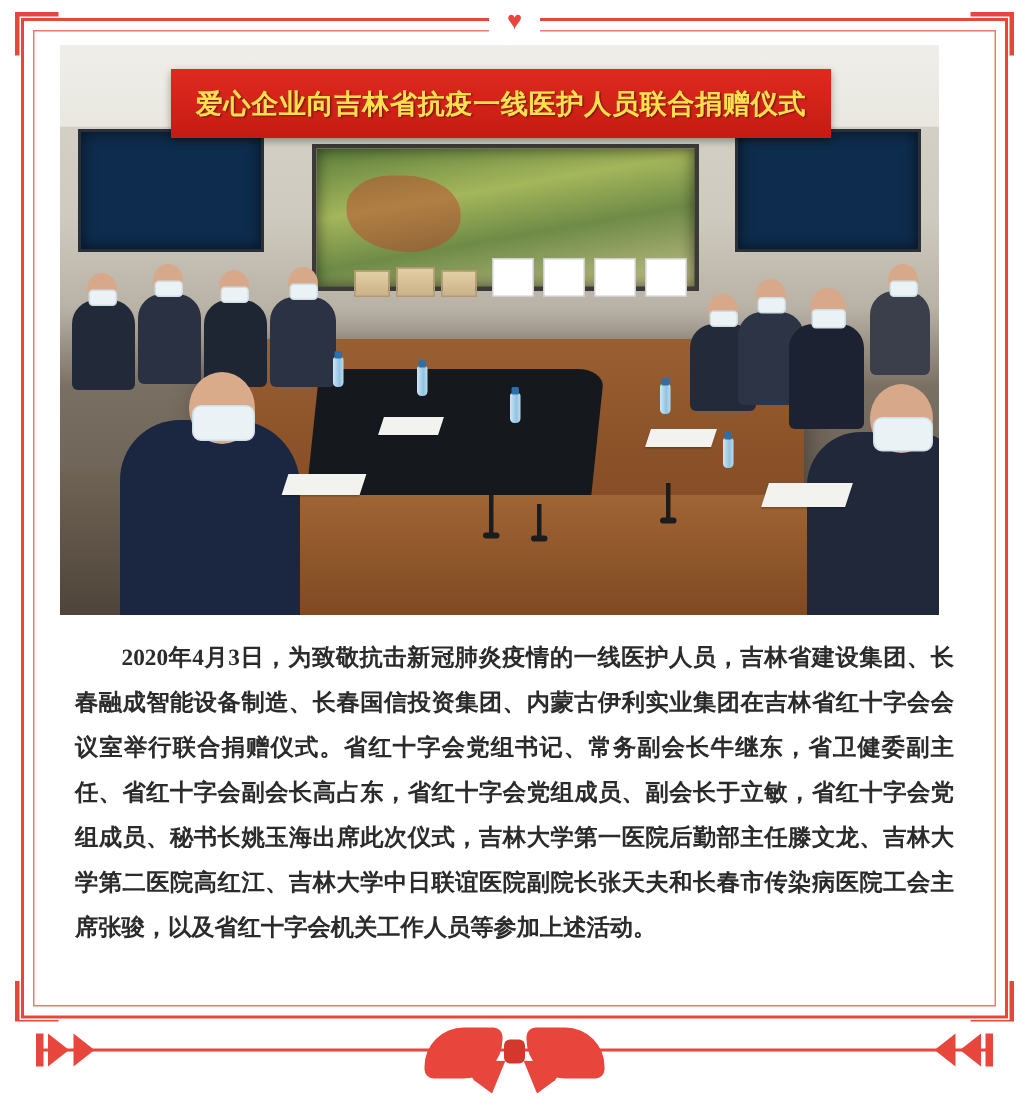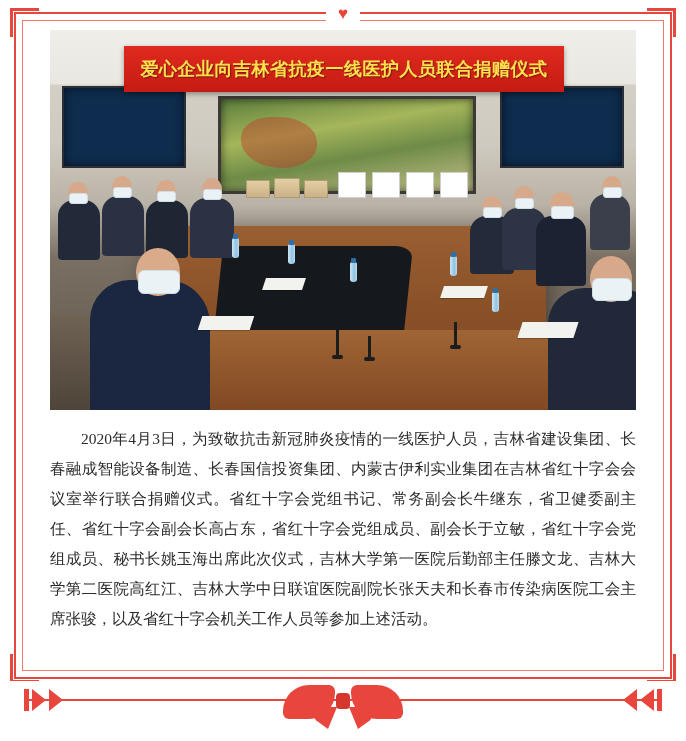--- a/index.html
+++ b/index.html
@@ -66,21 +66,21 @@
   }
   .heart-glyph {
     color: #e8463c;
     font-size: 17px;
     line-height: 1;
   }
 
   
   .photo-wrap {
     position: absolute;
-    left: 50px;
+    left: 40px;
     top: 30px;
     width: 586px;
     height: 380px;
     overflow: hidden;
     background: #2b3440;
   }
   .photo {
     position: absolute;
     inset: 0;
     background:
@@ -244,20 +244,21 @@
     font-size: 15.5px;
     line-height: 30px;
     color: #2b2b2b;
     text-align: justify;
     text-justify: inter-ideograph;
     font-family: "Liberation Serif", serif;
   }
   .caption p {
     margin: 0;
     text-indent: 2em;
+    font-weight: bold;
   }
 
   
   .bottom-band {
     position: absolute;
     left: 0;
     right: 0;
     bottom: 0;
     height: 60px;
     background: #ffffff;

